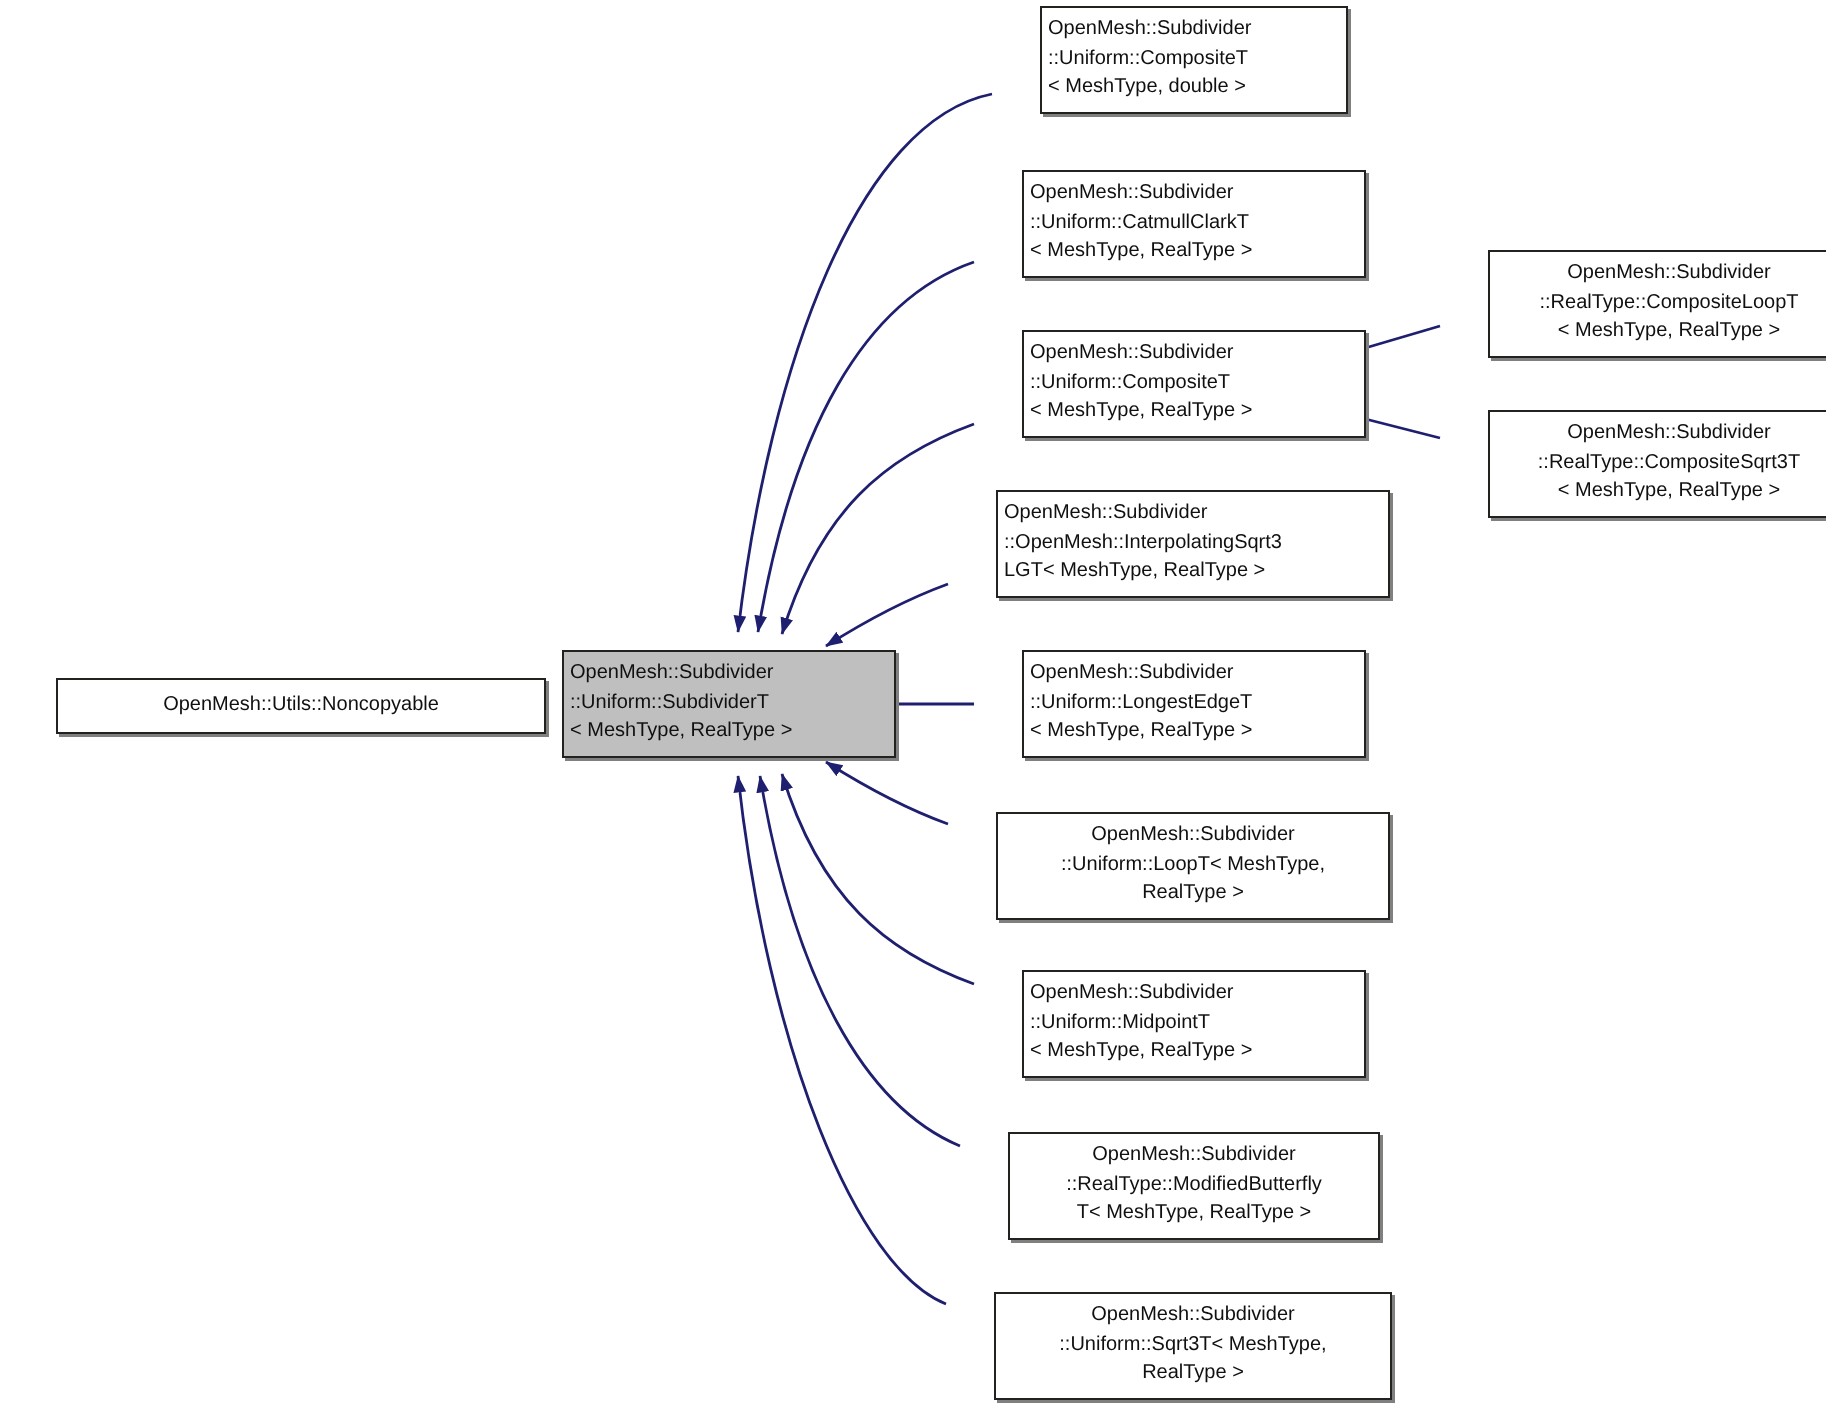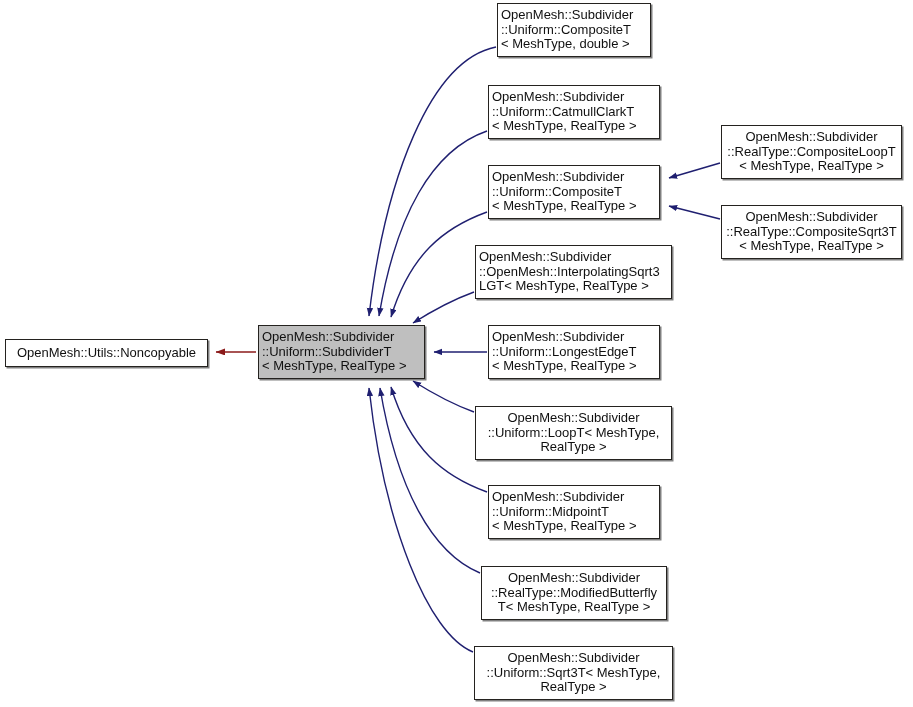--- a/index.html
+++ b/index.html
@@ -26,29 +26,30 @@
     width: 913px;
     height: 707px;
     pointer-events: none;
   }
   .node {
     position: absolute;
     box-sizing: border-box;
     border: 1px solid #24221f;
     background: #ffffff;
     color: #101010;
-    font-size: 13px;
+    font-size: 10px;
     line-height: 14.4px;
     text-align: center;
     display: flex;
     flex-direction: column;
     align-items: center;
     justify-content: center;
     padding: 0 3px;
     box-shadow: 1.5px 1.5px 0 0 #808080;
+    margin-left: 23px;
   }
   .node.highlight {
     background: #bfbfbf;
   }
   .node .ln {
     display: block;
     white-space: nowrap;
   }
   .node.leftalign .ln {
     align-self: flex-start;
@@ -104,21 +105,21 @@
     </g>
 
     <g>
       <path d="M 720,163 L 669,178" stroke="#1f1f70" stroke-width="1.4" fill="none" marker-end="url(#arrow-blue)"></path>
     </g>
     <g>
       <path d="M 720,219 L 669,206" stroke="#1f1f70" stroke-width="1.4" fill="none" marker-end="url(#arrow-blue)"></path>
     </g>
   </svg>
 
-  <div class="node" title="OpenMesh::Utils::Noncopyable" style="left: 5px; top: 339px; width: 203px; height: 28px;">
+  <div class="node" title="OpenMesh::Utils::Noncopyable" style="left: 5px; top: 339px; width: 245px; height: 28px;">
     <span class="ln">OpenMesh::Utils::Noncopyable</span>
   </div>
 
   <div class="node highlight leftalign" title="OpenMesh::Subdivider::Uniform::SubdividerT&lt; MeshType, RealType &gt;" style="left: 258px; top: 325px; width: 167px; height: 54px;">
     <span class="ln">OpenMesh::Subdivider</span>
     <span class="ln">::Uniform::SubdividerT</span>
     <span class="ln">&lt; MeshType, RealType &gt;</span>
   </div>
 
   <div class="node leftalign" title="OpenMesh::Subdivider::Uniform::CompositeT&lt; MeshType, double &gt;" style="left: 497px; top: 3px; width: 154px; height: 54px;">

